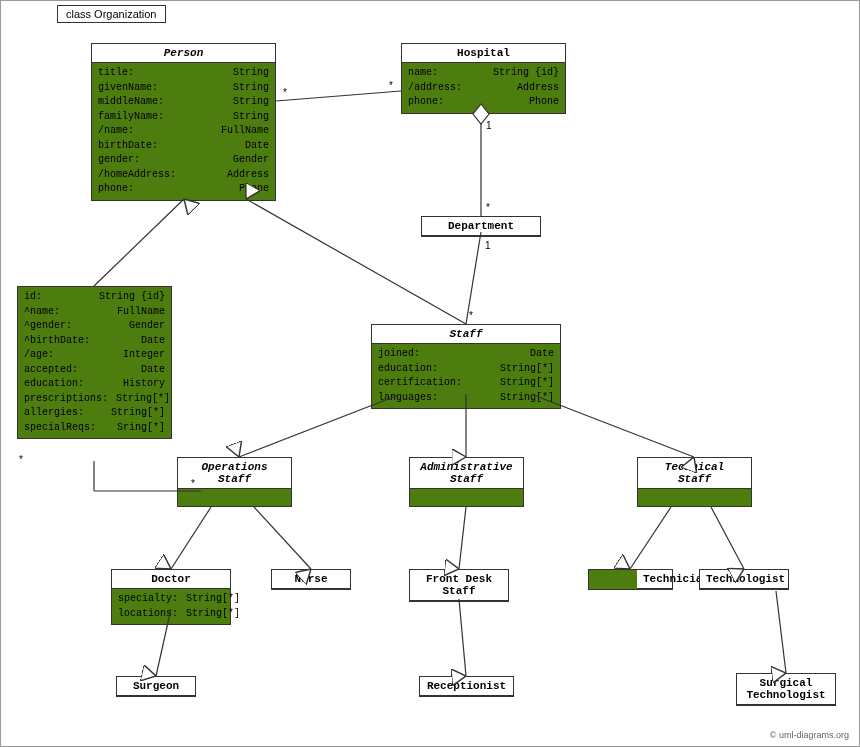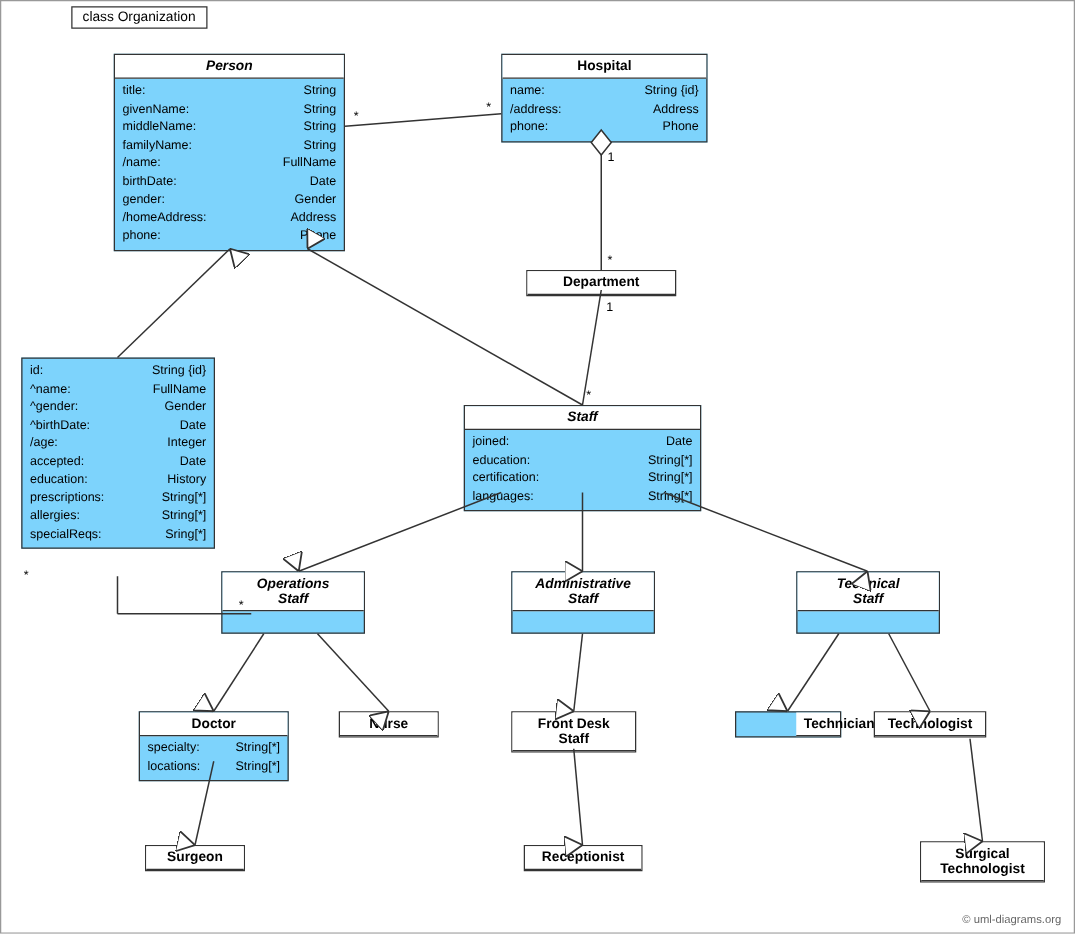--- a/index.html
+++ b/index.html
@@ -26,22 +26,23 @@
       border: 1px solid #333;
       padding: 2px 8px;
       background: #fff;
       font-size: 11px;
       margin-left: 46px;
     }
     
     .uml-box {
       position: absolute;
       border: 1px solid #333;
-      background: #7dd3fc;
+      background: #4d7c0f;
       text-align: center;
+      font-family: Liberation Mono, monospace;
     }
     .uml-box .box-title {
       border-bottom: 1px solid #333;
       padding: 3px 6px;
       font-weight: bold;
       background: #fff;
       font-size: 11px;
     }
     .uml-box .box-title.italic {
       font-style: italic;

